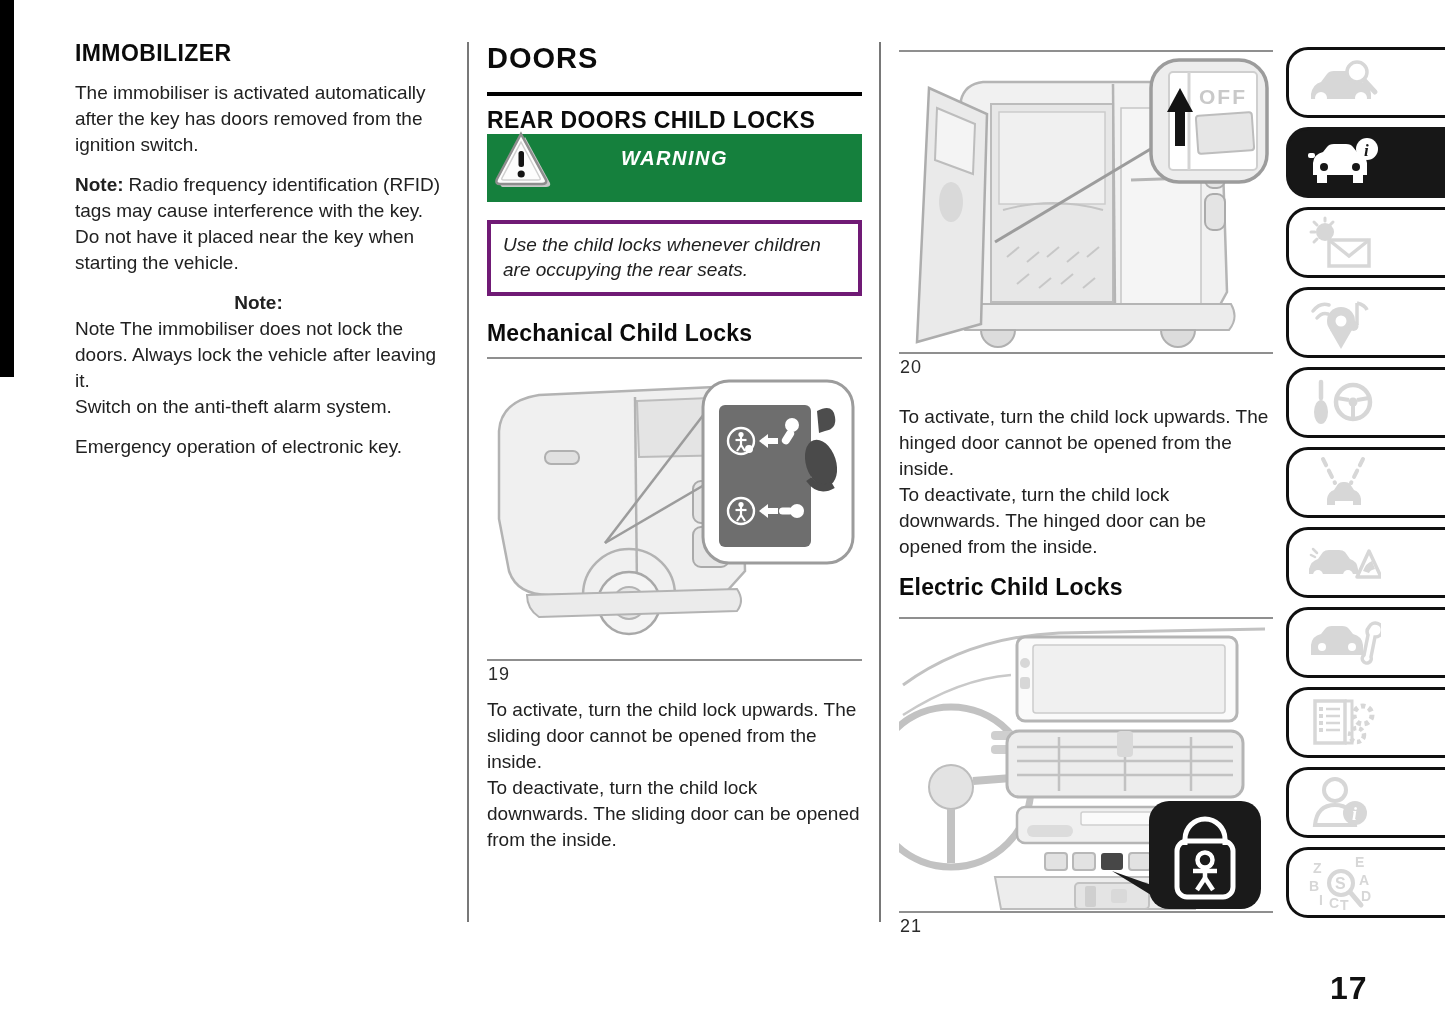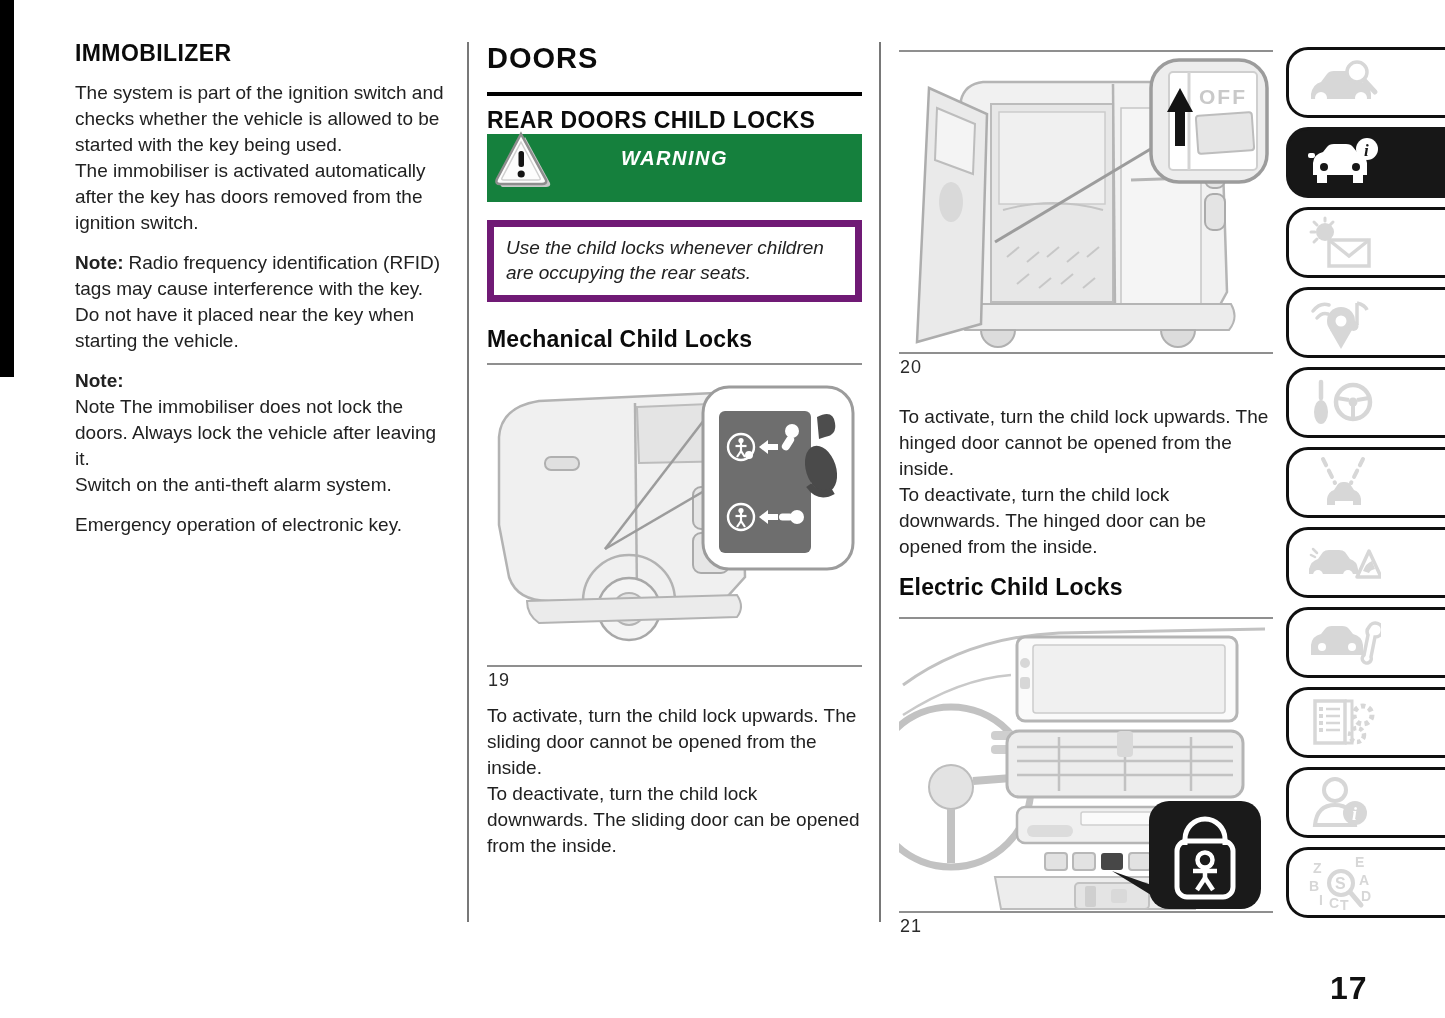--- a/index.html
+++ b/index.html
@@ -19,31 +19,31 @@
   .vrule2{left:879px;}
 
   h1,h2,h3{margin:0;color:#0b0b0b;}
   h1{font-size:29px;font-weight:700;letter-spacing:1px;padding-bottom:17px;border-bottom:4px solid #000;margin-top:2px;}
   h2{font-size:23px;font-weight:700;letter-spacing:.4px;line-height:27px;}
   h2.sub{margin-top:11px;}
   h3{font-size:23px;font-weight:700;letter-spacing:.2px;}
 
   .body{font-size:19px;line-height:26px;color:#212121;}
   .spaced{margin-top:14px;}
-  .b{font-weight:700;margin-right:5px;}
+  .b{font-weight:700;margin-right:5px;text-align:center;}
   .col1 h2{margin-bottom:13px;}
 
   
   .warnbox{position:relative;height:68px;background:#15803d;}
   .warn-label{position:absolute;left:0;right:0;top:13px;text-align:center;color:#fff;
     font-size:20px;font-weight:700;font-style:italic;letter-spacing:1.5px;}
   .warn-tri{position:absolute;left:5px;top:-3px;}
 
   
-  .notebox{margin-top:18px;border:7px solid #701a75;padding:8px 24px 10px 12px;
+  .notebox{margin-top:18px;border:4px solid #701a75;padding:8px 24px 10px 12px;
     font-style:italic;font-size:19px;line-height:25px;color:#212121;}
 
   .h3-mech{margin-top:24px;}
   .h3-elec{margin-top:14px;}
 
   
   .fig{margin:10px 0 0 0;border-top:2px solid #8f8f8f;}
   .fig svg{display:block;}
   .fig .rule-b{border-top:2px solid #8f8f8f;}
   .fig-num{font-size:18px;color:#2a2a2a;letter-spacing:1px;padding:3px 0 0 1px;}
@@ -63,21 +63,20 @@
 </style>
 </head>
 <body>
 
 <div class="page">
 
   <div class="chapter-tab"></div>
 
   <section class="col col1">
     <h2>IMMOBILIZER</h2>
-    <div class="body">The system is part of the ignition switch and checks whether the vehicle is allowed to be started with the key being used.</div>
     <div class="body">The immobiliser is activated automatically after the key has doors removed from the ignition switch.</div>
     <div class="body spaced">
       <span class="b">Note:</span><span>Radio frequency identification (RFID) tags may cause interference with the key. Do not have it placed near the key when starting the vehicle.</span>
     </div>
     <div class="body spaced">
       <div class="b">Note:</div>
       <div>Note The immobiliser does not lock the doors. Always lock the vehicle after leaving it.</div>
       <div>Switch on the anti-theft alarm system.</div>
     </div>
     <div class="body spaced">Emergency operation of electronic key.</div>

